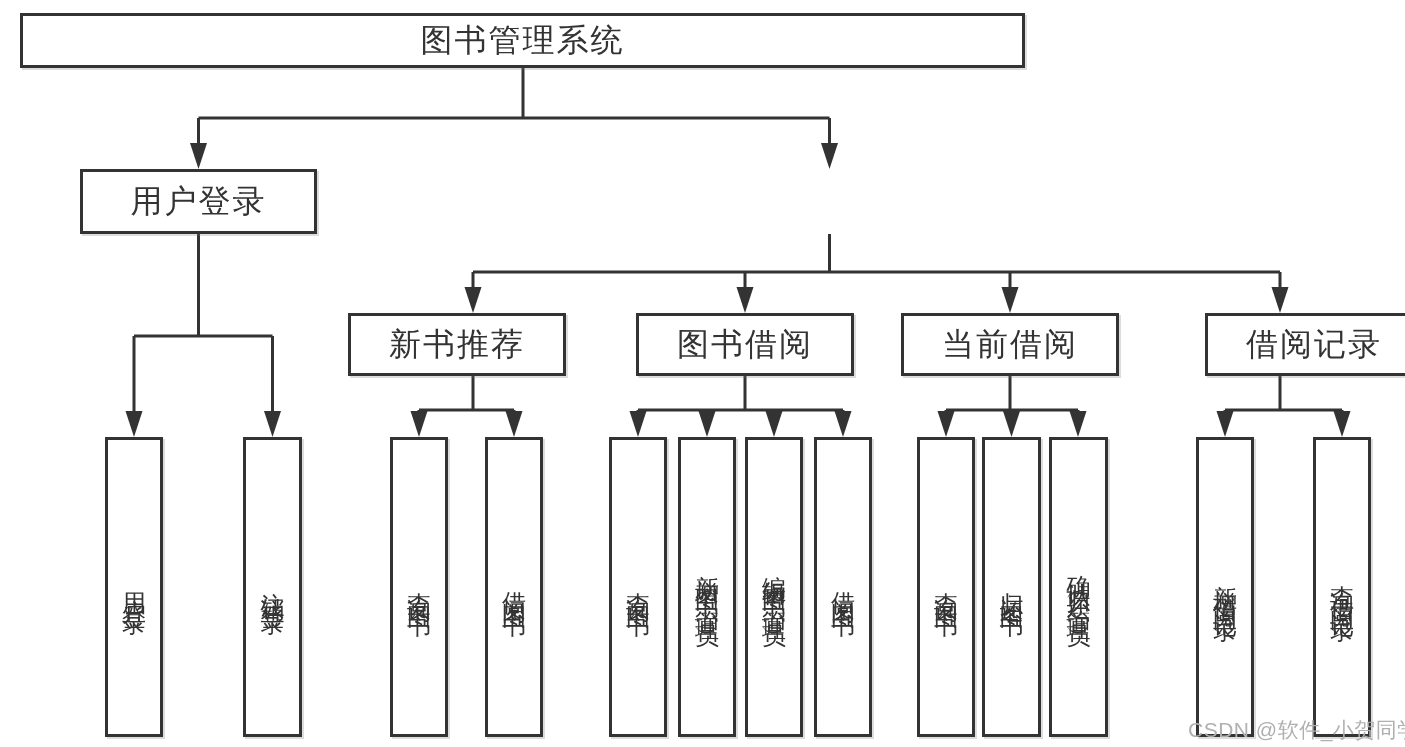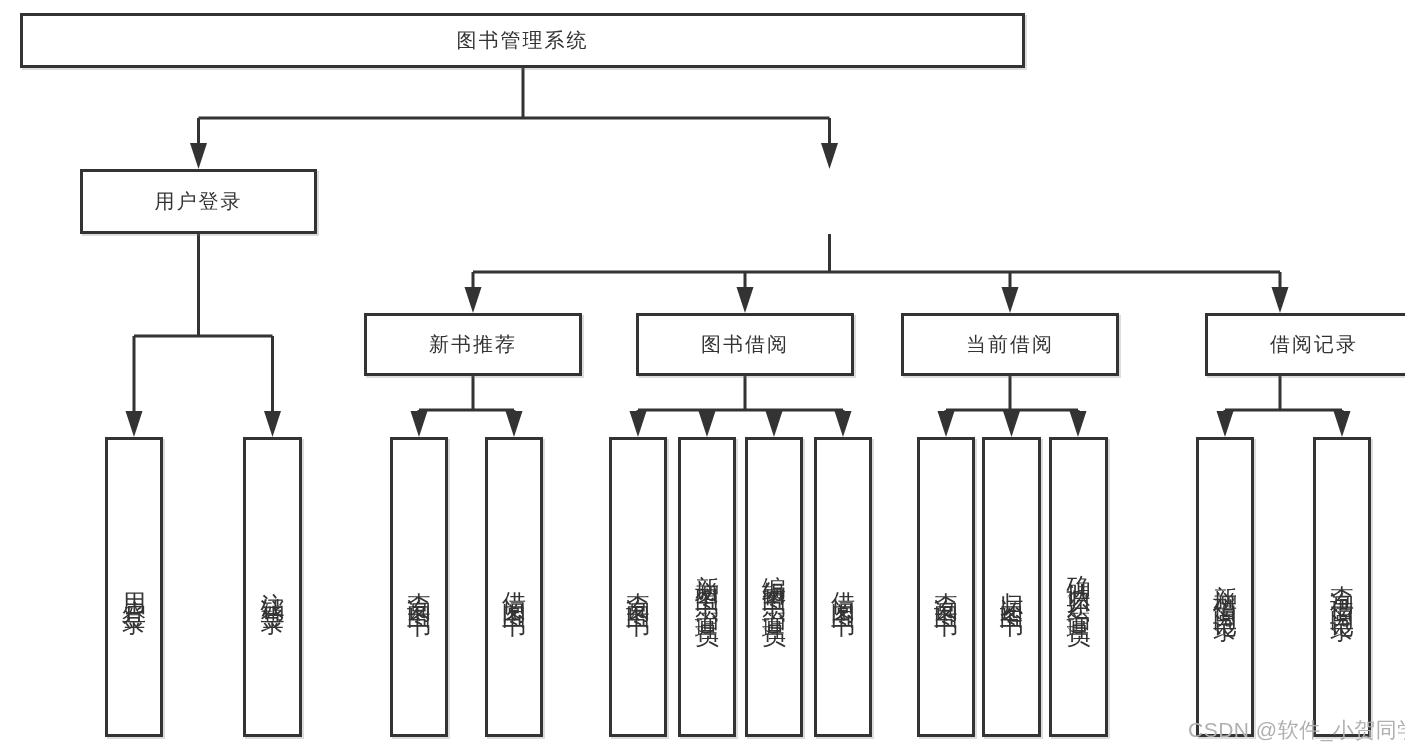--- a/index.html
+++ b/index.html
@@ -23,36 +23,36 @@
     background: #ffffff;
     border: 3px solid #333333;
     color: #333333;
     display: flex;
     align-items: center;
     justify-content: center;
     z-index: 1;
     box-shadow: 2px 2px 0 rgba(120,120,120,0.25);
   }
   .h-node {
-    font-size: 20px;
+    font-size: 32px;
     letter-spacing: 2px;
     white-space: nowrap;
   }
   .v-node {
     writing-mode: vertical-rl;
     text-orientation: mixed;
     font-size: 24px;
     letter-spacing: 7px;
     line-height: 1;
   }
   .root  { left: 20px;  top: 13px;  width: 1005px; height: 55px; }
   .login { left: 80px;  top: 169px; width: 237px;  height: 65px; }
   .mgmt  { left: 712px; top: 169px; width: 235px;  height: 65px; }
   .l3 { top: 313px; width: 218px; height: 63px; }
-  .l3a { left: 364px; }
+  .l3a { left: 348px; }
   .l3b { left: 636px; }
   .l3c { left: 901px; }
   .l3d { left: 1205px; }
   .leaf { top: 437px; width: 58px; height: 300px; }
   .lf1  { left: 105px; }
   .lf2  { left: 243px; width: 59px; }
   .lf3  { left: 390px; }
   .lf4  { left: 485px; }
   .lf5  { left: 609px; }
   .lf6  { left: 678px; }

